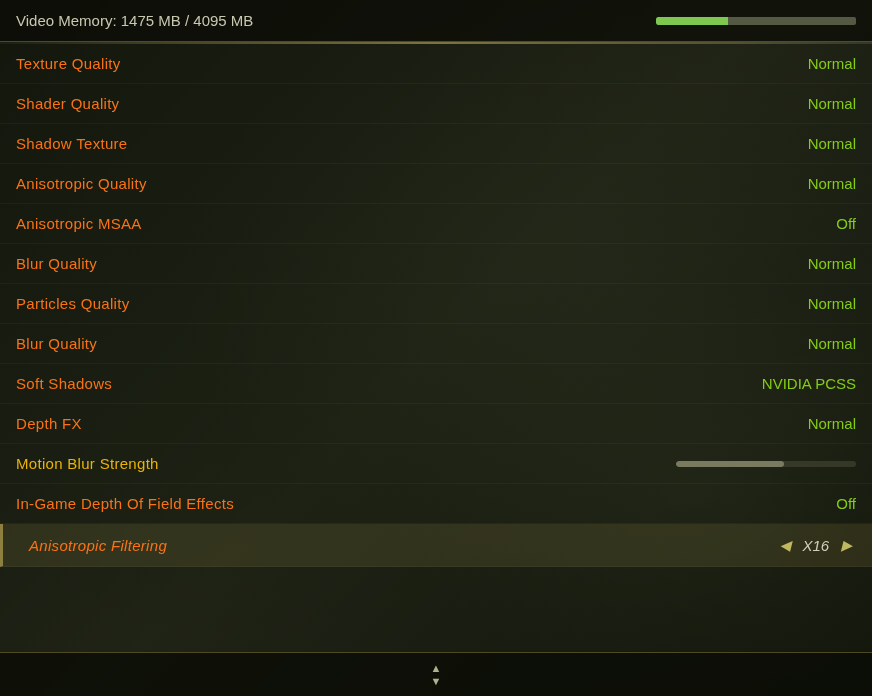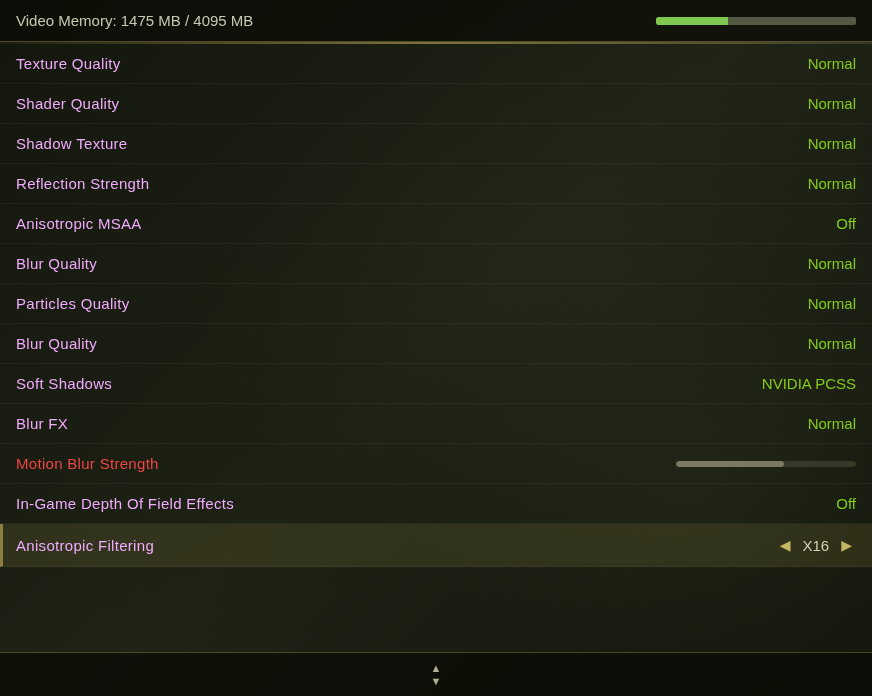--- a/index.html
+++ b/index.html
@@ -113,32 +113,33 @@
       justify-content: space-between;
       padding: 11px 16px;
       border-bottom: 1px solid rgba(255,255,255,0.04);
       transition: background 0.15s;
       cursor: pointer;
     }
 
     .setting-row.active {
       background: rgba(180, 160, 80, 0.15);
       border-left: 3px solid rgba(180, 160, 80, 0.7);
-      padding-left: 13px;
+      padding-left: 26px;
+      font-style: italic;
     }
 
     .setting-label {
-      color: #f0abfc;
+      color: #f97316;
       font-size: 15px;
       font-weight: normal;
       letter-spacing: 0.02em;
     }
 
     .setting-row.dimmed .setting-label {
-      color: #ef4444;
+      color: #eab308;
     }
 
     .setting-value {
       color: #84cc16;
       font-size: 15px;
       font-weight: normal;
     }
 
     .setting-value-with-arrows {
       display: flex;
@@ -225,21 +226,21 @@
       </div>
       <div class="setting-row">
         <span class="setting-label">Shader Quality</span>
         <span class="setting-value">Normal</span>
       </div>
       <div class="setting-row">
         <span class="setting-label">Shadow Texture</span>
         <span class="setting-value">Normal</span>
       </div>
       <div class="setting-row">
-        <span class="setting-label">Reflection Strength</span>
+        <span class="setting-label">Anisotropic Quality</span>
         <span class="setting-value">Normal</span>
       </div>
       <div class="setting-row">
         <span class="setting-label">Anisotropic MSAA</span>
         <span class="setting-value">Off</span>
       </div>
       <div class="setting-row">
         <span class="setting-label">Blur Quality</span>
         <span class="setting-value">Normal</span>
       </div>
@@ -249,21 +250,21 @@
       </div>
       <div class="setting-row">
         <span class="setting-label">Blur Quality</span>
         <span class="setting-value">Normal</span>
       </div>
       <div class="setting-row">
         <span class="setting-label">Soft Shadows</span>
         <span class="setting-value">NVIDIA PCSS</span>
       </div>
       <div class="setting-row">
-        <span class="setting-label">Blur FX</span>
+        <span class="setting-label">Depth FX</span>
         <span class="setting-value">Normal</span>
       </div>
       <div class="setting-row dimmed">
         <span class="setting-label">Motion Blur Strength</span>
         <div class="slider-bar">
           <div class="slider-fill" style="width: 60%;"></div>
         </div>
       </div>
       <div class="setting-row">
         <span class="setting-label">In-Game Depth Of Field Effects</span>

